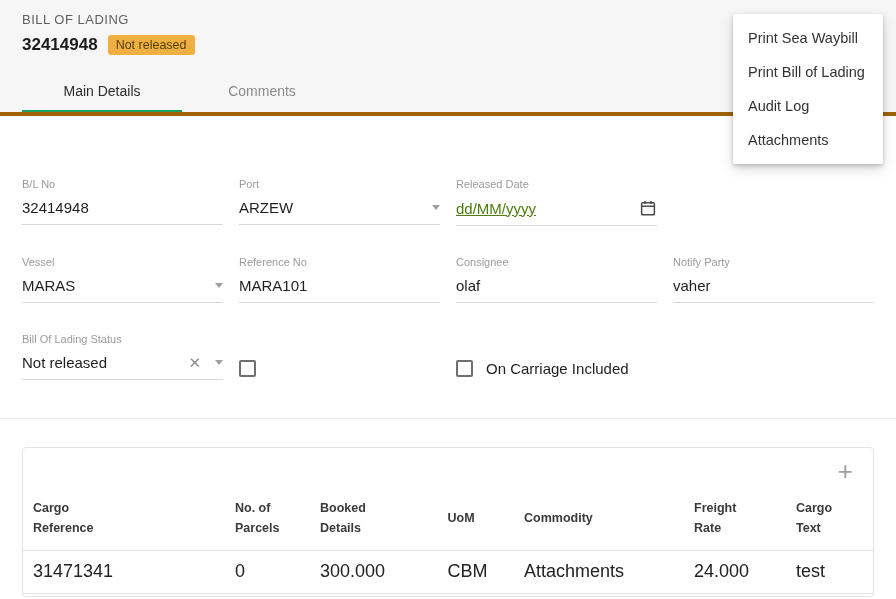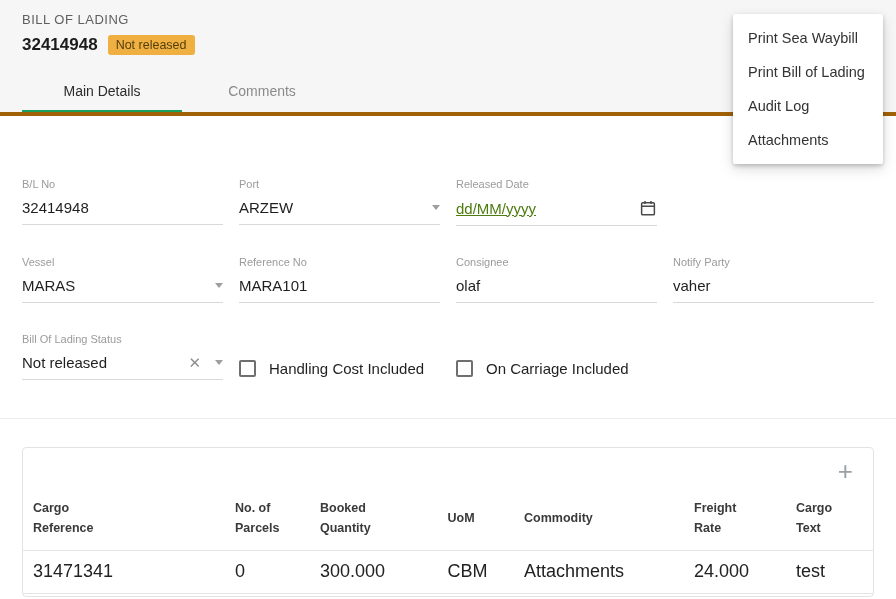--- a/index.html
+++ b/index.html
@@ -300,21 +300,20 @@
     <div class="field">
       <div class="field-label">Bill Of Lading Status</div>
       <div class="field-control">
         <span class="field-value">Not released</span>
         <span class="clear-x">✕</span>
         <span class="caret"></span>
       </div>
     </div>
     <label class="checkbox">
       <span class="box"></span>
-      <span class="cb-label">Handling Cost Included</span>
     </label>
     <label class="checkbox">
       <span class="box"></span>
       <span class="cb-label">On Carriage Included</span>
     </label>
     <div></div>
   </div>
 
 </div>
 
@@ -339,21 +338,21 @@
         <th>
           <span>Cargo</span>
             <span>Reference</span>
         </th>
         <th class="ta-r">
           <span>No. of</span>
             <span>Parcels</span>
         </th>
         <th class="ta-r">
           <span>Booked</span>
-            <span>Quantity</span>
+            <span>Details</span>
         </th>
         <th>
           <span>UoM</span>
         </th>
         <th>
           <span>Commodity</span>
         </th>
         <th class="ta-r">
           <span>Freight</span>
             <span>Rate</span>

